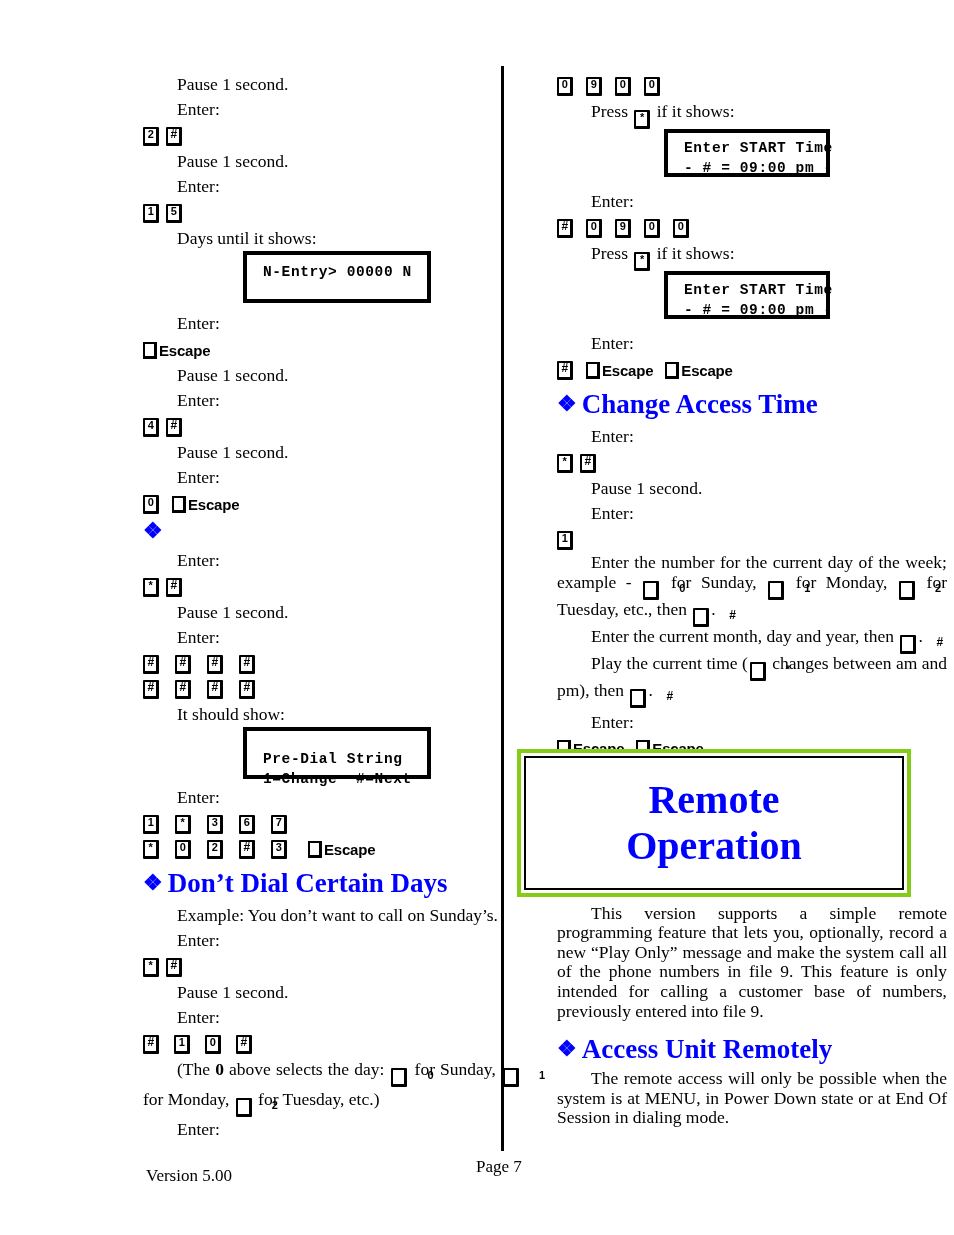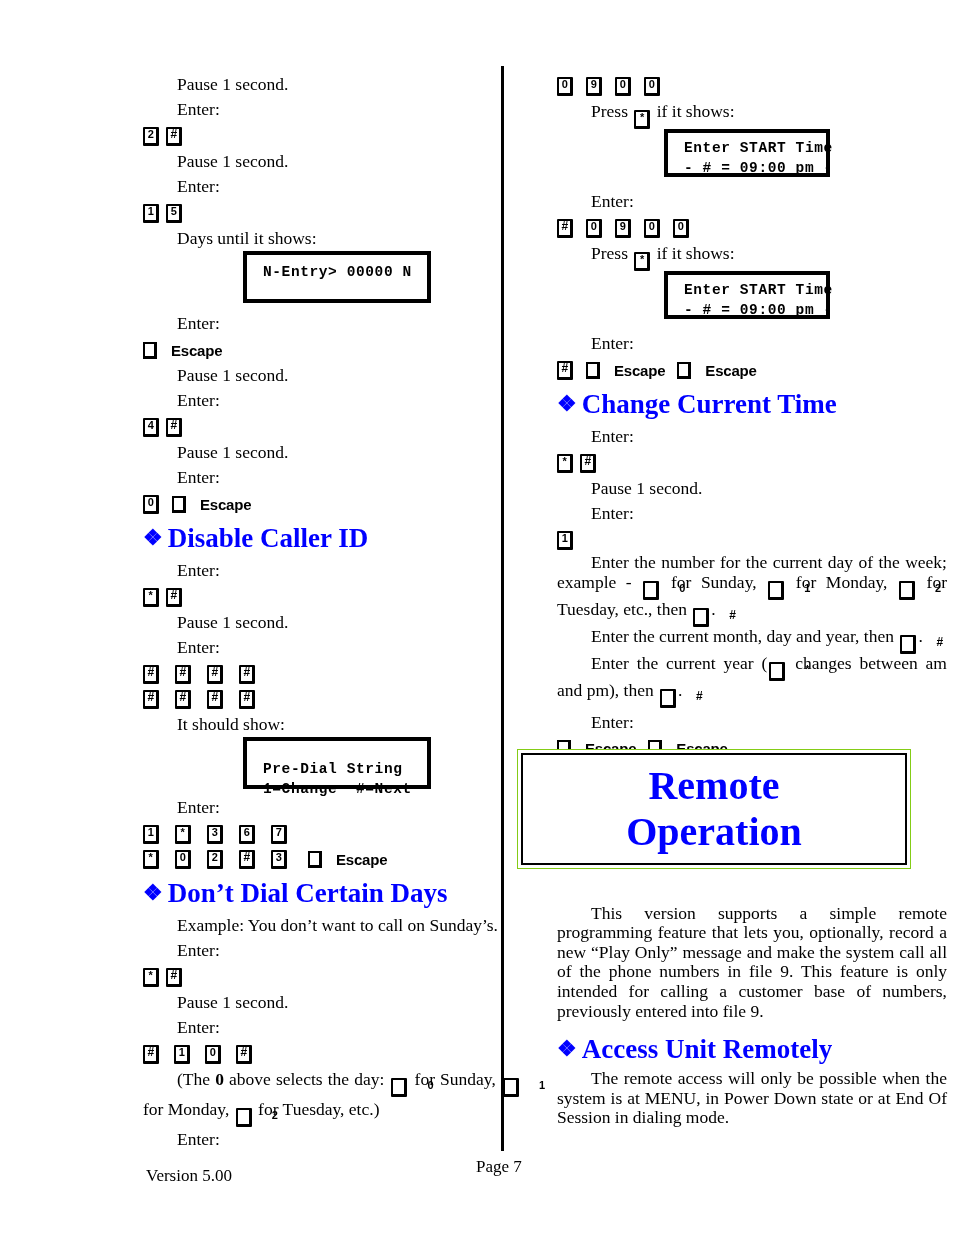--- a/index.html
+++ b/index.html
@@ -99,21 +99,21 @@
     margin-top: -1px;
     letter-spacing: -0.5px;
   }
   
   .key.hash .glyph { font-size: 12px; }
 
   
   .esc {
     display: inline-flex;
     align-items: center;
-    gap: 12px;
+    gap: 0px;
     vertical-align: -4px;
   }
   .esc .escbox {
     display: inline-block;
     width: 14px;
     height: 17px;
     box-sizing: border-box;
     border: 2px solid #000000;
     border-right-width: 3px;
     border-bottom-width: 3px;
@@ -168,22 +168,22 @@
     position: relative;
     top: -2px;
   }
 
   
   .titlebox-outer {
     position: absolute;
     left: 517px;
     top: 749px;
     width: 394px;
-    height: 120px;
-    border: 1px solid #84cc16;
+    height: 148px;
+    border: 4px solid #84cc16;
     box-sizing: border-box;
     background: #ffffff;
     padding: 3px;
   }
   .titlebox-inner {
     width: 100%;
     height: 100%;
     border: 2px solid #000000;
     box-sizing: border-box;
     display: flex;
@@ -280,21 +280,20 @@
           <span class="glyph">0</span>
         </span>
       <span class="esc" style="margin-left:6px">
           <span class="escbox"></span>
           <span class="esclabel">Escape</span>
         </span>
     </div>
 
     <div class="heading">
       <span class="bullet">❖</span>
-      <span>Disable Caller ID</span>
     </div>
 
     <div class="line indent">Enter:</div>
 
     <div class="keyrow">
       <span class="key">
           <span class="glyph">*</span>
         </span>
       <span class="key hash">
           <span class="glyph">#</span>
@@ -481,21 +480,21 @@
           <span class="esclabel">Escape</span>
         </span>
       <span class="esc" style="margin-left:6px">
           <span class="escbox"></span>
           <span class="esclabel">Escape</span>
         </span>
     </div>
 
     <div class="heading">
       <span class="bullet">❖</span>
-      <span>Change Current Time</span>
+      <span>Change Access Time</span>
     </div>
 
     <div class="line indent">Enter:</div>
 
     <div class="keyrow">
       <span class="key">
           <span class="glyph">*</span>
         </span>
       <span class="key hash">
           <span class="glyph">#</span>
@@ -508,21 +507,21 @@
     <div class="keyrow">
       <span class="key">
           <span class="glyph">1</span>
         </span>
     </div>
 
     <p class="para"><span>Enter the number for the current day of the week; example - </span><span class="key ikey"><span class="glyph">0</span></span><span> for Sunday, </span><span class="key ikey"><span class="glyph">1</span></span><span> for Monday, </span><span class="key ikey"><span class="glyph">2</span></span><span> for Tuesday, etc., then </span><span class="key ikey hash"><span class="glyph">#</span></span><span>.</span></p>
 
     <p class="para"><span>Enter the current month, day and year, then </span><span class="key ikey hash"><span class="glyph">#</span></span><span>.</span></p>
 
-    <p class="para"><span>Enter the current year (</span><span class="key ikey"><span class="glyph">*</span></span><span> changes between am and pm), then </span><span class="key ikey hash"><span class="glyph">#</span></span><span>.</span></p>
+    <p class="para"><span>Play the current time (</span><span class="key ikey"><span class="glyph">*</span></span><span> changes between am and pm), then </span><span class="key ikey hash"><span class="glyph">#</span></span><span>.</span></p>
 
     <div class="line indent" style="margin-top:2px">Enter:</div>
 
     <div class="keyrow">
       <span class="esc">
           <span class="escbox"></span>
           <span class="esclabel">Escape</span>
         </span>
       <span class="esc" style="margin-left:6px">
           <span class="escbox"></span>

